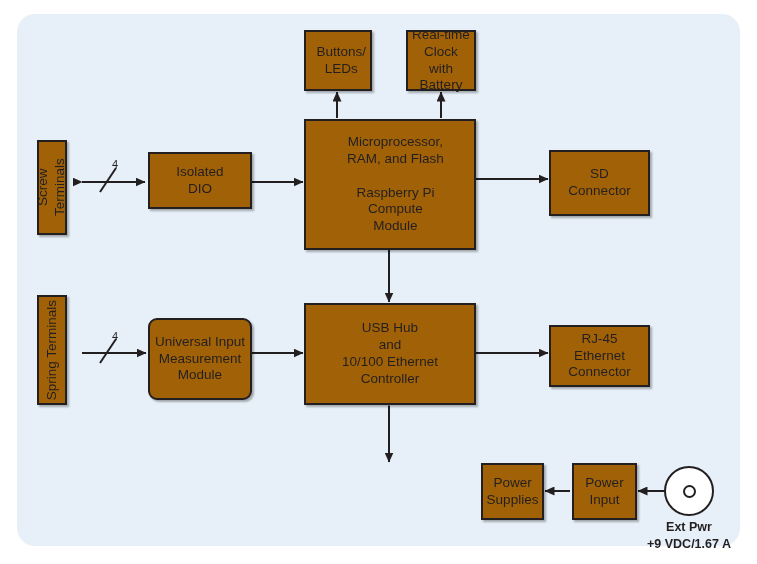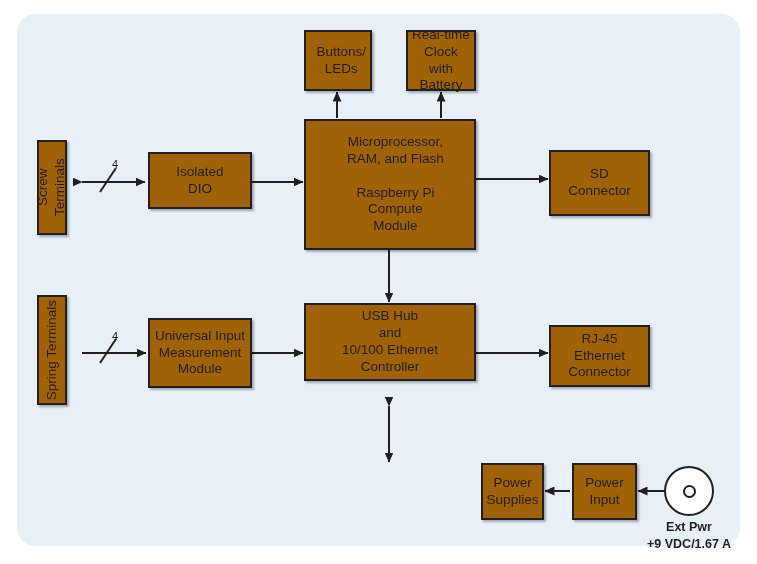--- a/index.html
+++ b/index.html
@@ -153,21 +153,21 @@
   </div>
 
   <div class="bus-label" style="left:112px; top:158px;">4</div>
   <div class="bus-label" style="left:112px; top:330px;">4</div>
 
   <div class="blk" style="left:148px; top:152px; width:104px; height:57px;">
     <span class="txt">Isolated
 DIO</span>
   </div>
 
-  <div class="blk" style="left:148px; top:318px; width:104px; height:70px;">
+  <div class="blk" style="left:148px; top:318px; width:104px; height:82px;border-radius:9px;">
     <span class="txt">Universal Input
 Measurement
 Module</span>
   </div>
 
   <div class="blk" style="left:304px; top:30px; width:68px; height:61px;justify-content:flex-end;">
     <span class="txt">Buttons/
 LEDs</span>
   </div>
 
@@ -184,21 +184,21 @@
 Raspberry Pi
 Compute
 Module</span>
   </div>
 
   <div class="blk" style="left:549px; top:150px; width:101px; height:66px;">
     <span class="txt">SD
 Connector</span>
   </div>
 
-  <div class="blk" style="left:304px; top:303px; width:172px; height:78px;">
+  <div class="blk" style="left:304px; top:303px; width:172px; height:102px;">
     <span class="txt">USB Hub
 and
 10/100 Ethernet
 Controller</span>
   </div>
 
   <div class="blk" style="left:549px; top:325px; width:101px; height:62px;">
     <span class="txt">RJ-45
 Ethernet
 Connector</span>

